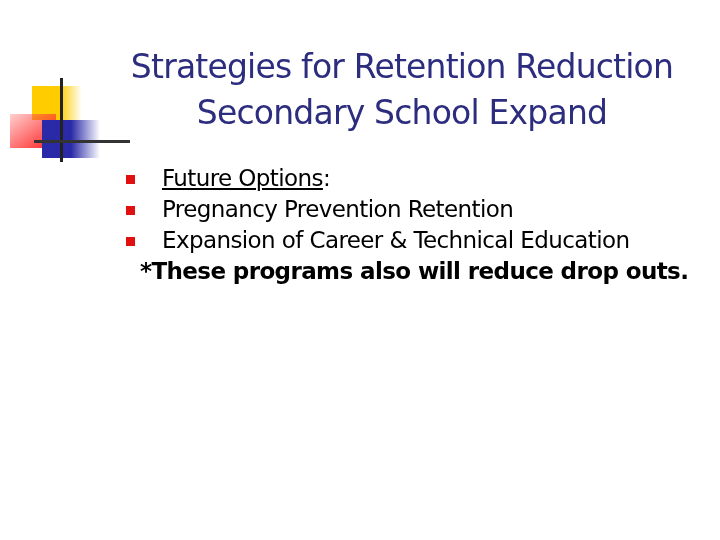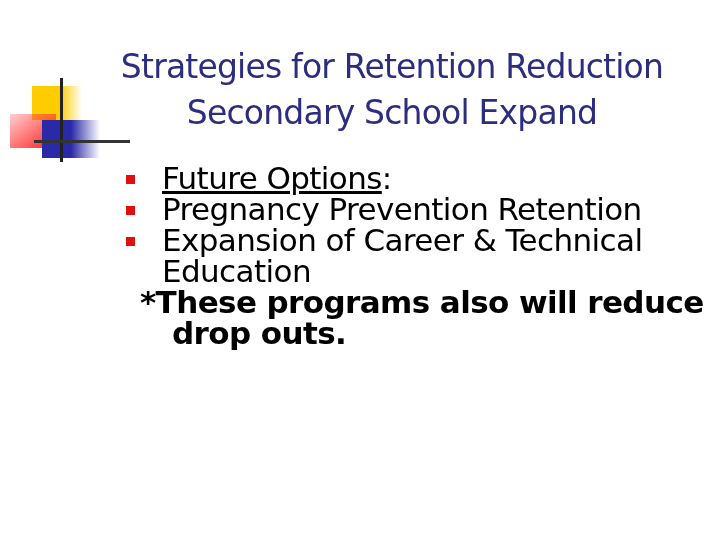--- a/index.html
+++ b/index.html
@@ -3,22 +3,22 @@
 <meta charset="utf-8">
 <style>
   html, body { margin:0; padding:0; }
   body { width:720px; height:540px; background:#ffffff; position:relative; overflow:hidden; font-family:"DejaVu Sans", sans-serif; }
   .logo { position:absolute; left:0; top:60px; width:130px; height:110px; }
   .sq-yellow { position:absolute; left:32px; top:26px; width:50px; height:34px; background:linear-gradient(to right,#ffcc00 55%, rgba(255,204,0,0)); }
   .sq-red { position:absolute; left:10px; top:54px; width:46px; height:34px; background:linear-gradient(to bottom right, rgba(255,120,120,0.35), #ff2020); }
   .sq-blue { position:absolute; left:42px; top:60px; width:58px; height:38px; background:linear-gradient(to right,#2a2aa8 50%, rgba(42,42,168,0)); }
   .line-v { position:absolute; left:60px; top:18px; width:3px; height:84px; background:#222; }
   .line-h { position:absolute; left:34px; top:80px; width:96px; height:3px; background:#333; }
-  .title { position:absolute; left:102px; top:44px; width:580px; text-align:center; color:#2d2d7f; font-size:33px; line-height:46px; font-family:"DejaVu Sans", sans-serif; letter-spacing:-0.8px; }
-  .content { position:absolute; left:126px; top:163px; width:580px; color:#000; font-size:31px; line-height:31px; letter-spacing:-0.6px; }
+  .title { position:absolute; left:112px; top:44px; width:580px; text-align:center; color:#2d2d7f; font-size:33px; line-height:46px; font-family:"DejaVu Sans", sans-serif; letter-spacing:-0.8px; }
+  .content { position:absolute; left:126px; top:163px; width:580px; color:#000; font-size:23px; line-height:31px; letter-spacing:-0.6px; }
   .item { position:relative; padding-left:36px; }
   .bullet { position:absolute; left:0; top:12px; width:9px; height:9px; background:#e01010; }
   .u { text-decoration:underline; }
   .note { font-weight:bold; padding-left:36px; text-indent:-36px; margin-left:0; }
 </style>
 </head>
 <body>
 
 <div class="logo">
   <div class="sq-yellow"></div>

